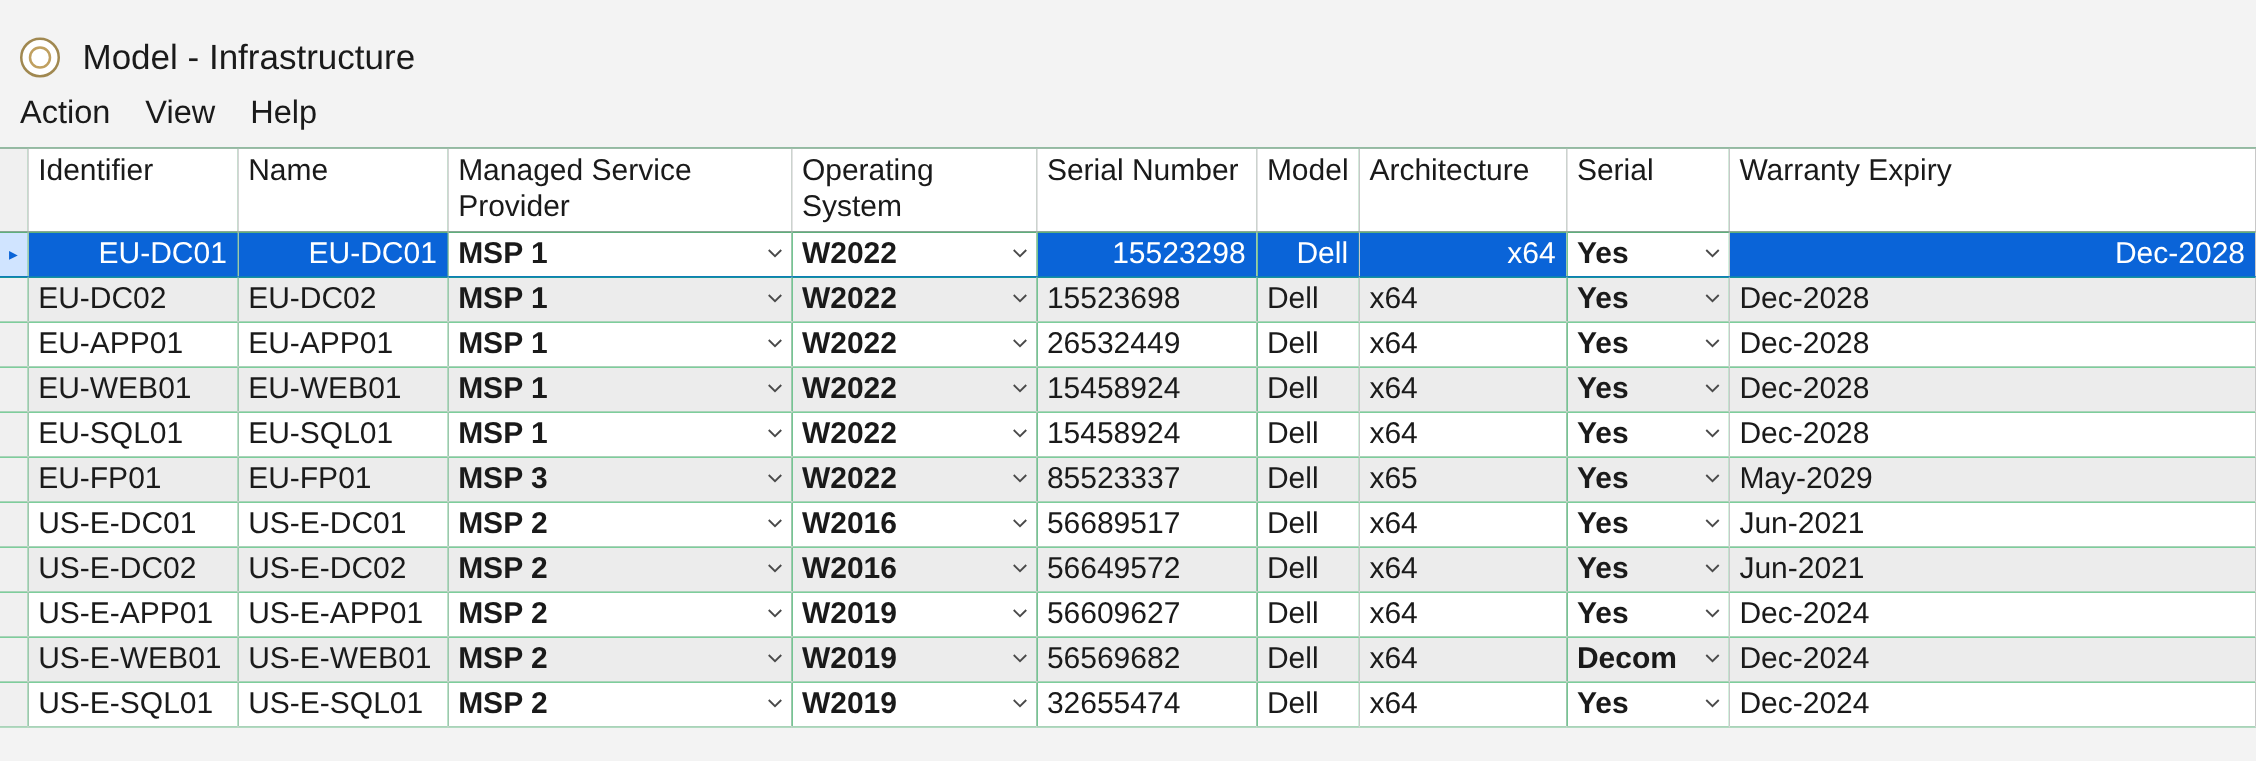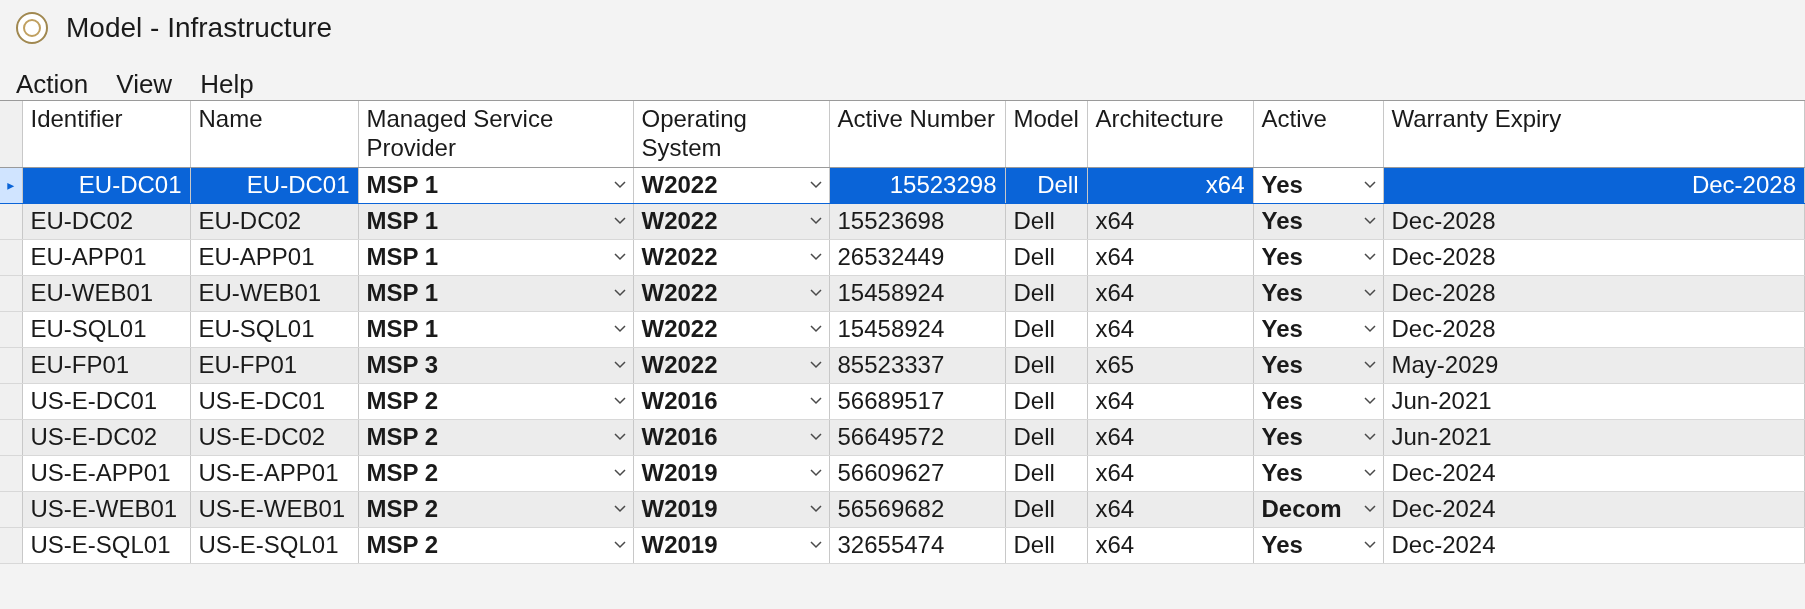--- a/index.html
+++ b/index.html
@@ -16,20 +16,21 @@
       width: 1805px;
       height: 609px;
     }
     
     .title-bar {
       height: 56px;
       display: flex;
       align-items: center;
       padding-left: 16px;
       background: #f3f3f3;
+      margin-top: 18px;
     }
     
     .app-icon {
       width: 32px;
       height: 32px;
       border-radius: 50%;
       border: 2px solid #a08850;
       margin-right: 18px;
       display: flex;
       align-items: center;
@@ -46,21 +47,21 @@
     
     .window-title {
       font-size: 28px;
       color: #1a1a1a;
       font-weight: 400;
     }
     
     .menu-bar {
       height: 44px;
       display: flex;
-      align-items: flex-end;
+      align-items: flex-start;
       padding-left: 16px;
       gap: 28px;
       background: #f3f3f3;
     }
     
     .menu-item {
       font-size: 26px;
       color: #1a1a1a;
       cursor: pointer;
     }
@@ -205,24 +206,24 @@
       <col class="col-active">
       <col class="col-warranty">
     </colgroup>
     <thead>
       <tr>
         <th class="row-handle"></th>
         <th>Identifier</th>
         <th>Name</th>
         <th>Managed Service Provider</th>
         <th>Operating System</th>
-        <th>Active Number</th>
+        <th>Serial Number</th>
         <th>Model</th>
         <th>Architecture</th>
-        <th>Active</th>
+        <th>Serial</th>
         <th>Warranty Expiry</th>
       </tr>
     </thead>
     <tbody id="grid-body">
     <tr class="selected">
           <td class="row-handle">▸</td>
           <td class="sel-blue">EU-DC01</td>
           <td class="sel-blue">EU-DC01</td>
           <td class="dd-cell">MSP 1<span class="chevron">
               <svg viewBox="0 0 12 8">

